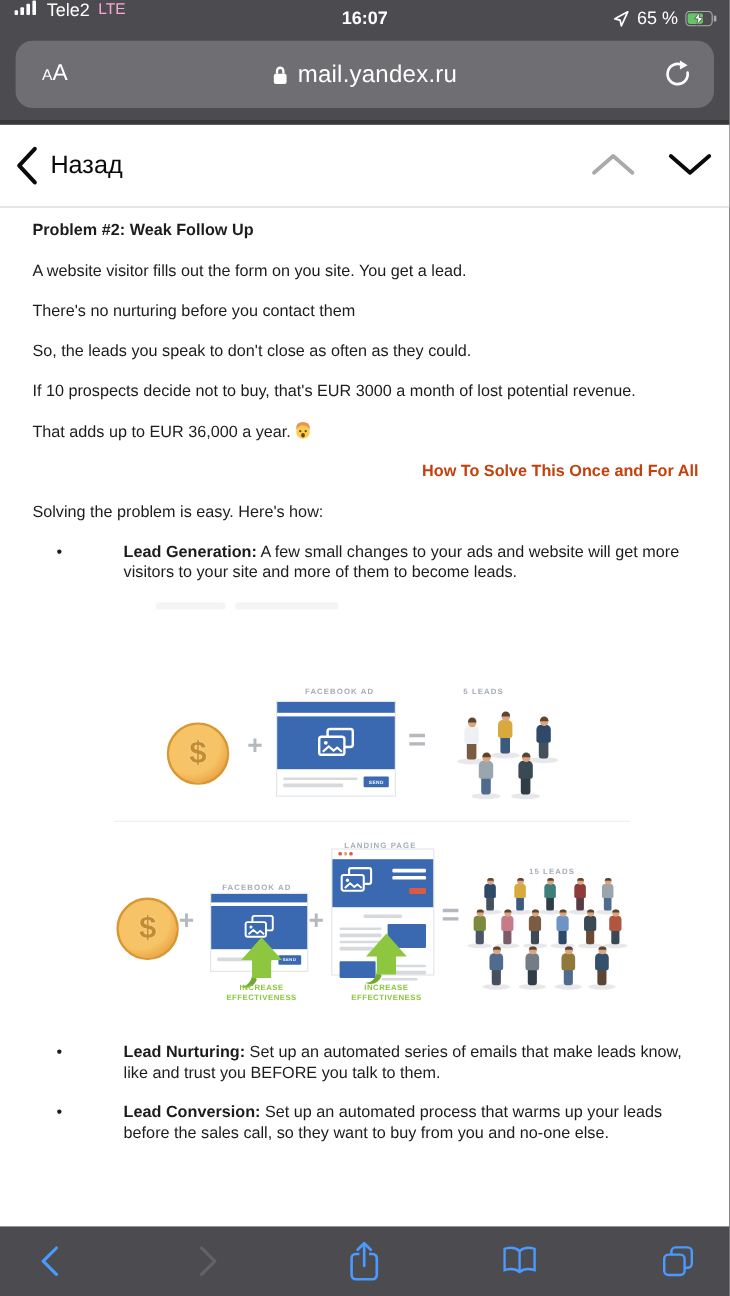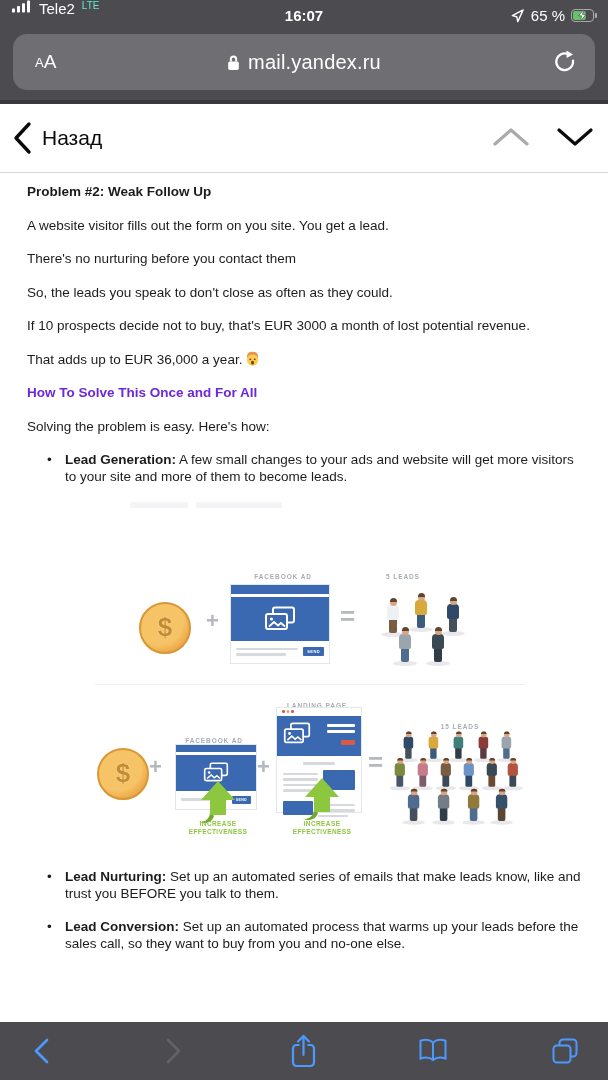--- a/index.html
+++ b/index.html
@@ -3,21 +3,21 @@
 <meta charset="utf-8">
 <style>
   html,body{margin:0;padding:0;background:#222;}
   .screen{position:relative;width:608px;height:1080px;background:#fff;overflow:hidden;
           font-family:"Liberation Sans",sans-serif;-webkit-font-smoothing:antialiased;}
   
   .status-bar{position:absolute;top:0;left:0;width:608px;height:30px;background:#4c4c50;
               color:#fff;display:flex;align-items:center;z-index:5;}
   .sb-left{position:absolute;left:12px;top:0;height:30px;display:flex;align-items:flex-start;gap:7px;}
   .sb-carrier{font-size:15px;color:#fff;}
-  .sb-lte{font-size:10px;color:#5eead4;}
+  .sb-lte{font-size:13px;color:#f9a8d4;}
   .sb-time{position:absolute;left:0;right:0;text-align:center;font-size:15px;font-weight:bold;color:#fff;}
   .sb-right{position:absolute;right:10px;top:0;height:30px;display:flex;align-items:center;gap:6px;}
   .sb-batt-txt{font-size:15px;color:#fff;}
   .address-bar{position:absolute;top:30px;left:0;width:608px;height:70px;background:#4c4c50;z-index:5;}
   .url-field{position:absolute;left:13px;right:13px;top:4px;height:56px;background:#6f6f73;
              border-radius:14px;display:flex;align-items:center;justify-content:center;}
   .reader-btn{position:absolute;left:22px;top:0;height:56px;display:flex;align-items:baseline;color:#fff;cursor:default;}
   .reader-btn .a-sm{font-size:13px;}
   .reader-btn .a-lg{font-size:19px;}
   .reader-btn{align-items:center;}
@@ -29,24 +29,24 @@
   .mail-nav{position:absolute;top:104px;left:0;width:608px;height:68px;background:#fff;
             border-bottom:1px solid #d6d6d8;z-index:4;}
   .back-btn{position:absolute;left:12px;top:17px;display:flex;align-items:center;gap:10px;}
   .back-label{font-size:21px;color:#0a0a0a;}
   .nav-chevrons{position:absolute;right:14px;top:22px;display:flex;gap:26px;}
   
   .content{position:absolute;top:173px;left:0;width:608px;color:#1c1c1e;}
   .content .inner{padding:10px 26px 0 27px;font-size:13.5px;line-height:17px;}
   .content p{margin:0 0 16.5px 0;}
   .email-title{font-weight:bold;}
-  .blue-head{color:#6d28d9;font-weight:bold;}
+  .blue-head{color:#c2410c;font-weight:bold;text-align:right;}
   .bullet{display:flex;padding-left:20px;margin:0 0 16.5px 0;}
   .bullet-dot{flex:none;width:18px;font-size:13.5px;}
-  .bullet-text{flex:1;}
+  .bullet-text{flex:1;margin-left:38px;}
   .emoji-svg{vertical-align:-2px;margin-left:3px;}
   
   .infographic{position:relative;height:352px;margin:0 -26px 14px -27px;}
   .ig-abs{position:absolute;}
   .ig-label{position:absolute;width:100px;text-align:center;font-size:6.5px;font-weight:bold;
             letter-spacing:.9px;color:#a7adb4;}
   .ig-op{position:absolute;color:#b5b9bd;font-weight:bold;}
   .faint-bar{position:absolute;background:#f4f4f6;border-radius:2px;}
   .ig-divider{position:absolute;left:95px;width:430px;height:1px;background:#efeff1;top:182px;}
   .coin{position:absolute;border-radius:50%;background:radial-gradient(circle at 38% 35%,#f6c467 0 55%,#eda94a 75%,#d99733 100%);

